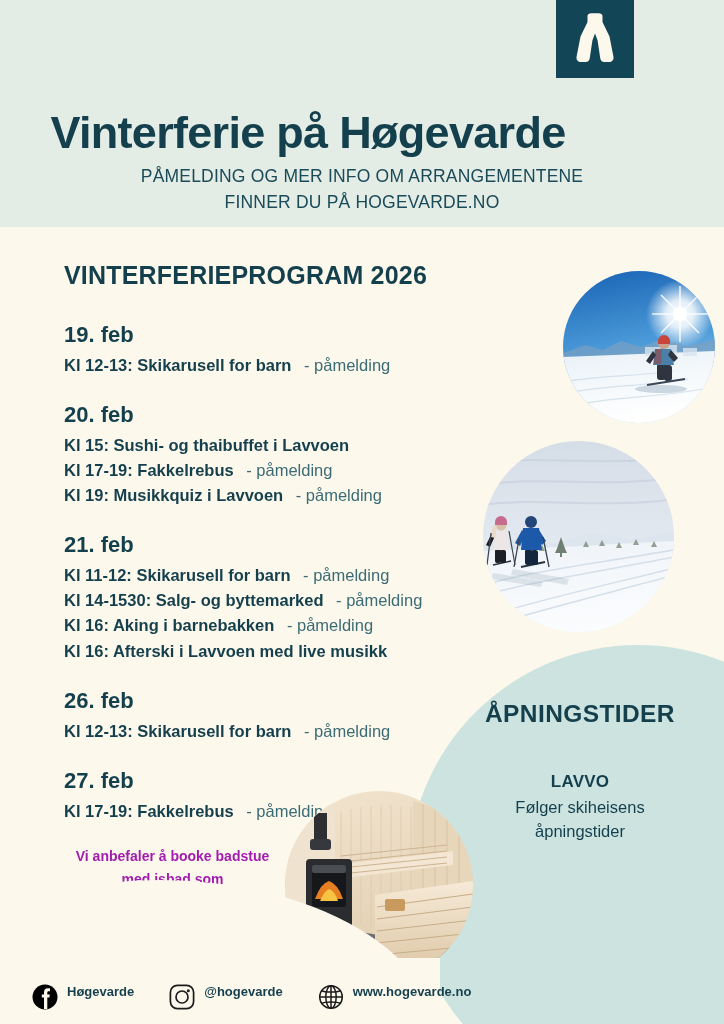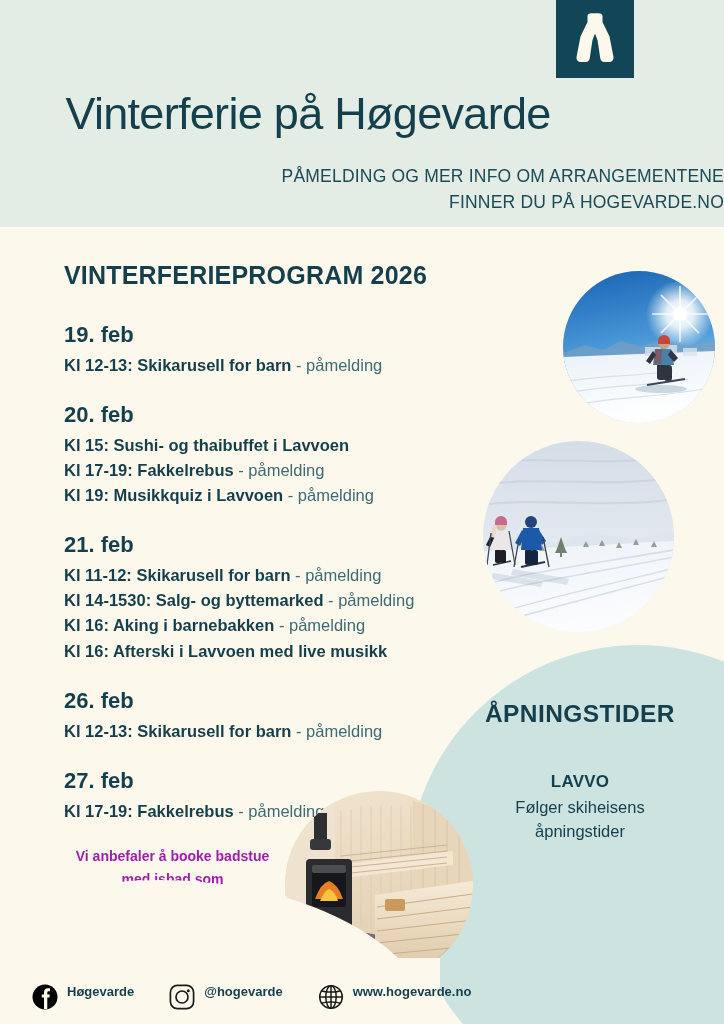--- a/index.html
+++ b/index.html
@@ -17,27 +17,27 @@
   .header-band {
     position:absolute; left:0; top:0; width:724px; height:227px;
     background:#e3ece5;
   }
   .logo-mark {
     position:absolute; left:556px; top:0; width:78px; height:78px;
     background:#124556;
   }
   .logo-mark svg { display:block; width:78px; height:78px; }
   .poster-title {
-    position:absolute; left:0; top:91px; width:616px;
-    text-align:center; font-size:45px; font-weight:normal;
+    position:absolute; left:0; top:110px; width:616px;
+    text-align:center; font-size:45px; font-weight:bold;
     letter-spacing:-0.7px; color:#143f4d; line-height:1;
   }
   .poster-subtitle {
     position:absolute; left:0; top:163px; width:724px;
-    text-align:right; font-size:17.5px; font-weight:400;
+    text-align:center; font-size:17.5px; font-weight:400;
     letter-spacing:0.2px; color:#1b4b59; line-height:1.5;
   }
 
   
   .photo-circle { position:absolute; border-radius:50%; overflow:hidden; }
   .photo-ski   { left:563px; top:271px;  width:152px; height:152px; }
   .photo-track { left:483px; top:441px;  width:191px; height:191px; }
   .photo-sauna { left:285px; top:791px;  width:188px; height:188px; }
 
   
@@ -65,21 +65,21 @@
   .day-block { margin-bottom:24px; }
   .day-label {
     font-size:22px; font-weight:bold; color:#143f4d;
     margin-bottom:5px;
   }
   .event-line {
     font-size:16.5px; color:#143f4d; line-height:1.52;
     white-space:nowrap;
   }
   .event-main { font-weight:bold; }
-  .event-note { font-weight:400; color:#3b6c75; }
+  .event-note { font-weight:400; color:#3b6c75;margin-left:8px; }
 
   
   .recommend {
     position:absolute; left:55px; top:845px; width:235px;
     text-align:center; font-size:14px; font-weight:bold;
     line-height:1.62; color:#a21caf;
   }
 
   
   .hours { position:absolute; left:452px; top:700px; width:256px; text-align:center; }

